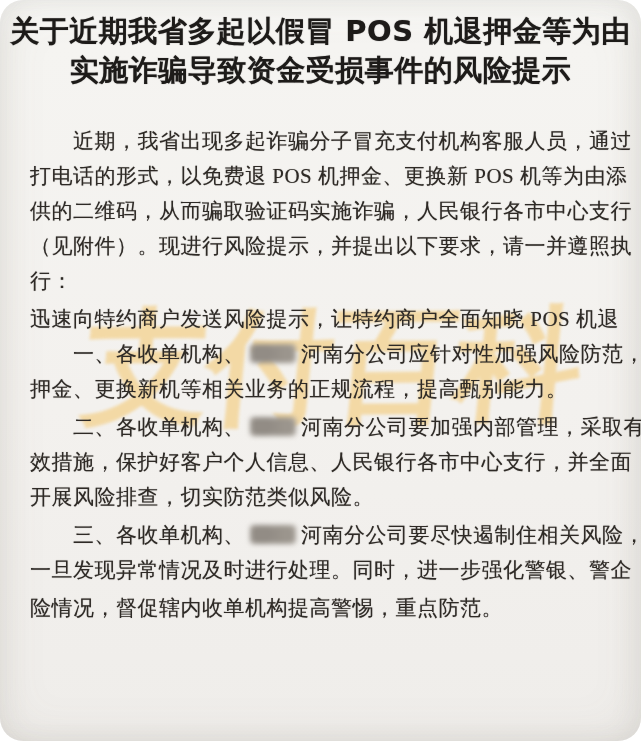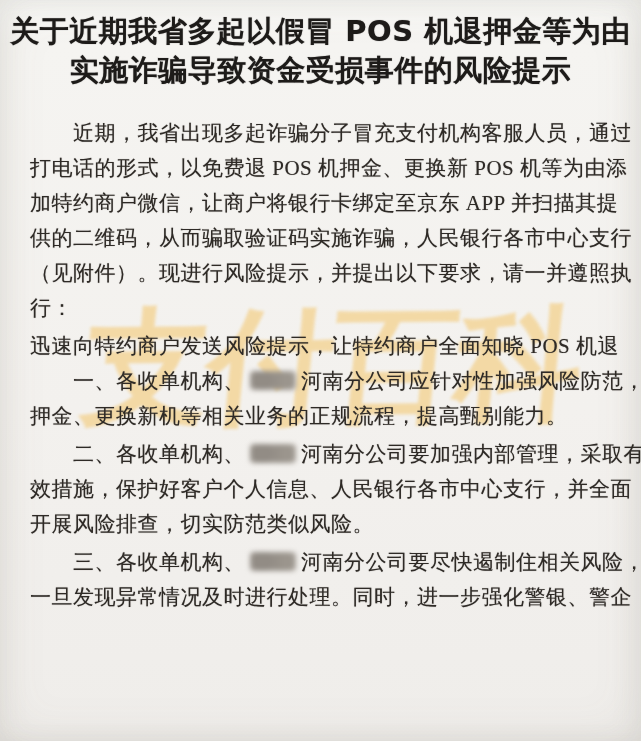--- a/index.html
+++ b/index.html
@@ -8,20 +8,21 @@
     width: 641px;
     height: 741px;
     overflow: hidden;
     background:
       linear-gradient(180deg, #fafaf8 0%, #f5f4f1 6%, #f3f1ee 55%, #efedea 100%);
     box-shadow:
       inset 0 0 50px rgba(120, 112, 100, 0.10),
       inset -10px 0 22px rgba(120, 112, 100, 0.07),
       inset 10px 0 22px rgba(120, 112, 100, 0.05);
     font-family: "Liberation Serif", "DejaVu Serif", serif;
+    border-radius: 23px;
   }
 
   .watermark {
     position: absolute;
     left: 84px;
     top: 296px;
     z-index: 0;
     font-family: "DejaVu Sans", "Liberation Sans", sans-serif;
     font-weight: bold;
     font-size: 126px;
@@ -46,21 +47,21 @@
     font-family: "DejaVu Sans", "Liberation Sans", sans-serif;
     font-weight: bold;
     font-size: 29px;
     line-height: 39px;
     letter-spacing: 0.5px;
     color: #1d1b19;
     text-shadow: 0 0 1px rgba(30, 28, 25, 0.55);
   }
 
   .body {
-    margin: 26px 24px 0 30px;
+    margin: 34px 24px 0 30px;
     font-size: 21px;
     line-height: 35px;
     letter-spacing: 0.5px;
     color: #2e2a26;
     text-shadow: 0 0 1px rgba(46, 42, 38, 0.45);
   }
 
   .body p { margin: 0; }
   .body p + p { margin-top: 3px; }
 
@@ -94,21 +95,20 @@
       <div class="line">关于近期我省多起以假冒 POS 机退押金等为由</div>
       <div class="line">实施诈骗导致资金受损事件的风险提示</div>
     </div>
 
     <div class="body">
 
       <p>
         </p>
         <div class="line indent">近期，我省出现多起诈骗分子冒充支付机构客服人员，通过</div>
         <div class="line">打电话的形式，以免费退 POS 机押金、更换新 POS 机等为由添</div>
-        <div class="line">加特约商户微信，让商户将银行卡绑定至京东 APP 并扫描其提</div>
         <div class="line">供的二维码，从而骗取验证码实施诈骗，人民银行各市中心支行</div>
         <div class="line">（见附件）。现进行风险提示，并提出以下要求，请一并遵照执</div>
         <div class="line">行：</div>
       <p></p>
 
       <p>
         </p>
         <div class="line">迅速向特约商户发送风险提示，让特约商户全面知晓 POS 机退</div>
         <div class="line indent"><span>一、各收单机构、</span><span class="blob"></span><span>河南分公司应针对性加强风险防范，</span></div>
         <div class="line">押金、更换新机等相关业务的正规流程，提高甄别能力。</div>
@@ -122,17 +122,18 @@
       <p></p>
 
       <p>
         </p>
         <div class="line indent"><span>三、各收单机构、</span><span class="blob"></span><span>河南分公司要尽快遏制住相关风险，</span></div>
         <div class="line">一旦发现异常情况及时进行处理。同时，进一步强化警银、警企</div>
       <p></p>
 
       <p>
         </p>
+        <div class="line">险情况，督促辖内收单机构提高警惕，重点防范。</div>
       <p></p>
 
     </div>
   </div>
 </div>
 
 </body></html>

